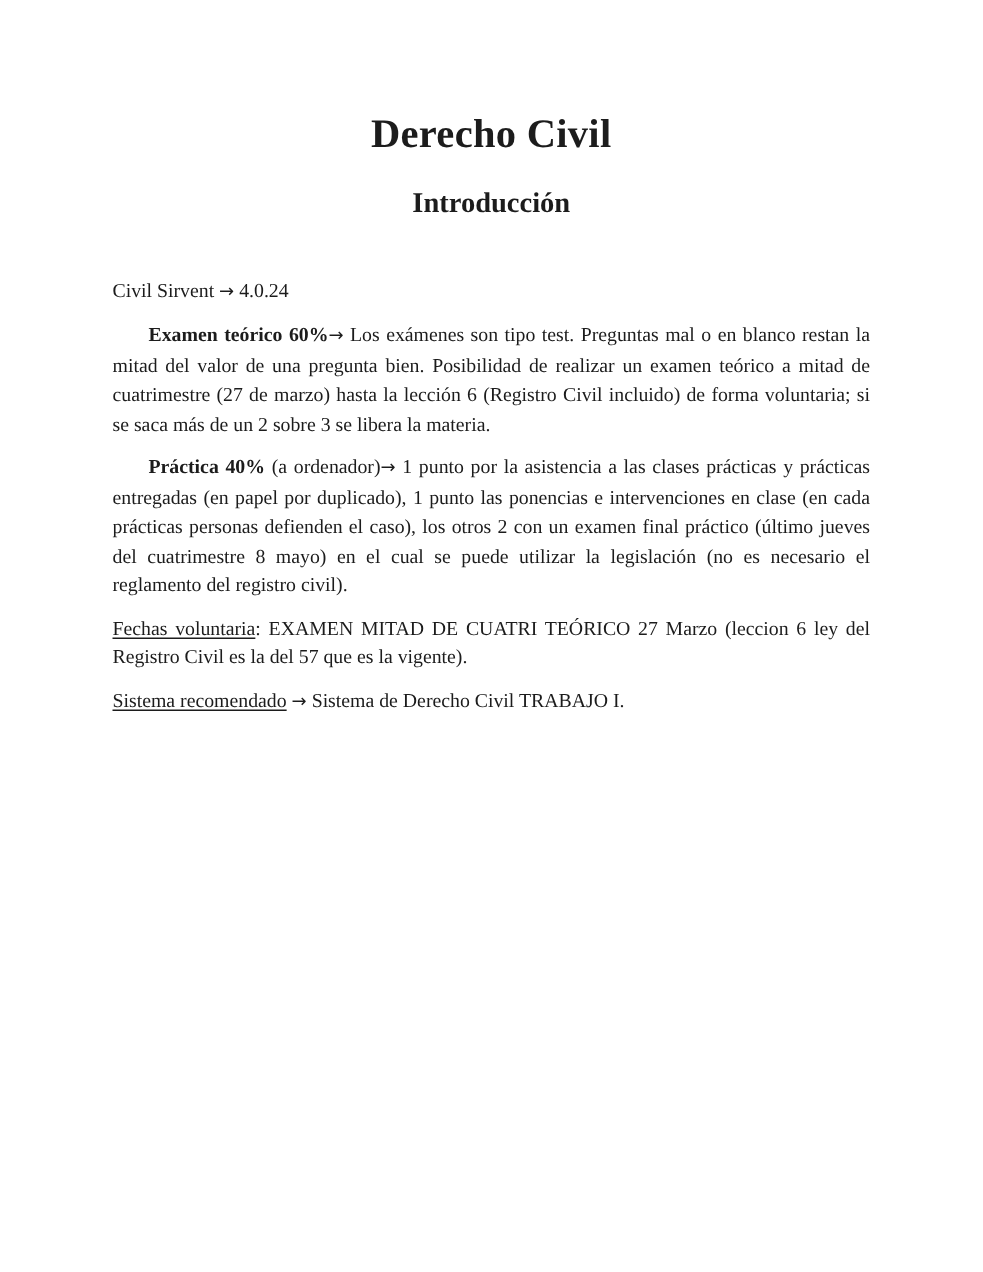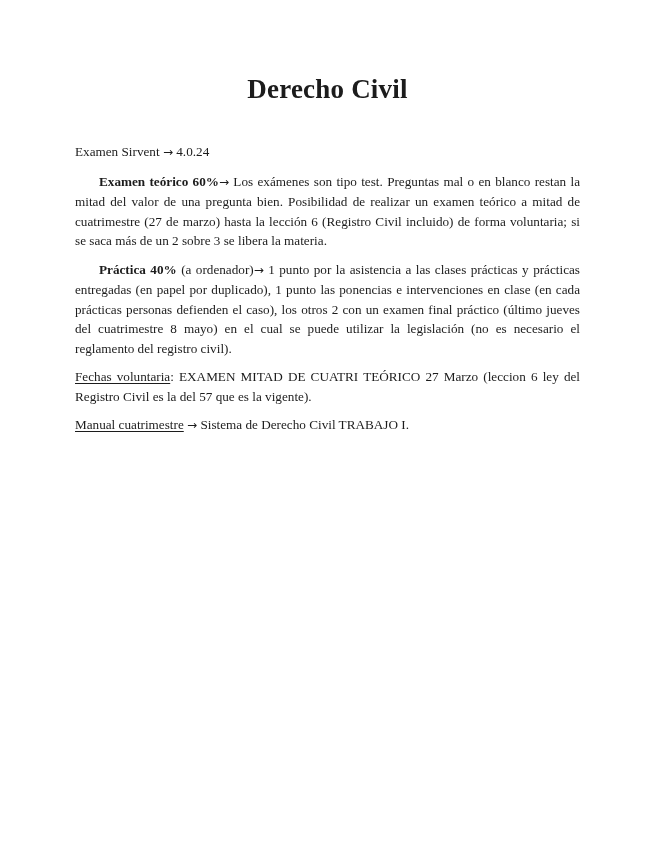--- a/index.html
+++ b/index.html
@@ -77,39 +77,40 @@
   }
 </style>
 </head>
 <body>
 
 <div class="page">
   <div class="content">
 
     <h1 class="doc-title">Derecho Civil</h1>
 
+    <h2 class="doc-subtitle">Introducción</h2>
 
     <p class="byline">
-      <span>Examen Sirvent</span>
+      <span>Civil Sirvent</span>
       <span class="arrow">→</span>
       <span>4.0.24</span>
     </p>
 
     <p class="para">
       <b class="lead">Examen teórico 60%</b><span class="arrow">→</span><span> Los exámenes son tipo test. Preguntas mal o en blanco restan la mitad del valor de una pregunta bien. Posibilidad de realizar un examen teórico a mitad de cuatrimestre (27 de marzo) hasta la lección 6 (Registro Civil incluido) de forma voluntaria; si se saca más de un 2 sobre 3 se libera la materia.</span>
     </p>
 
     <p class="para">
       <b class="lead">Práctica 40%</b><span> (a ordenador)</span><span class="arrow">→</span><span> 1 punto por la asistencia a las clases prácticas y prácticas entregadas (en papel por duplicado), 1 punto las ponencias e intervenciones en clase (en cada prácticas personas defienden el caso), los otros 2 con un examen final práctico (último jueves del cuatrimestre 8 mayo) en el cual se puede utilizar la legislación (no es necesario el reglamento del registro civil).</span>
     </p>
 
     <p class="para">
       <u class="uline">Fechas voluntaria</u><span>: EXAMEN MITAD DE CUATRI TEÓRICO 27 Marzo (leccion 6 ley del Registro Civil es la del 57 que es la vigente).</span>
     </p>
 
 
     <p class="para">
-      <u class="uline">Manual cuatrimestre</u>
+      <u class="uline">Sistema recomendado</u>
       <span class="arrow">→</span><span> Sistema de Derecho Civil TRABAJO I.</span>
     </p>
 
   </div>
 </div>
 
 </body></html>

